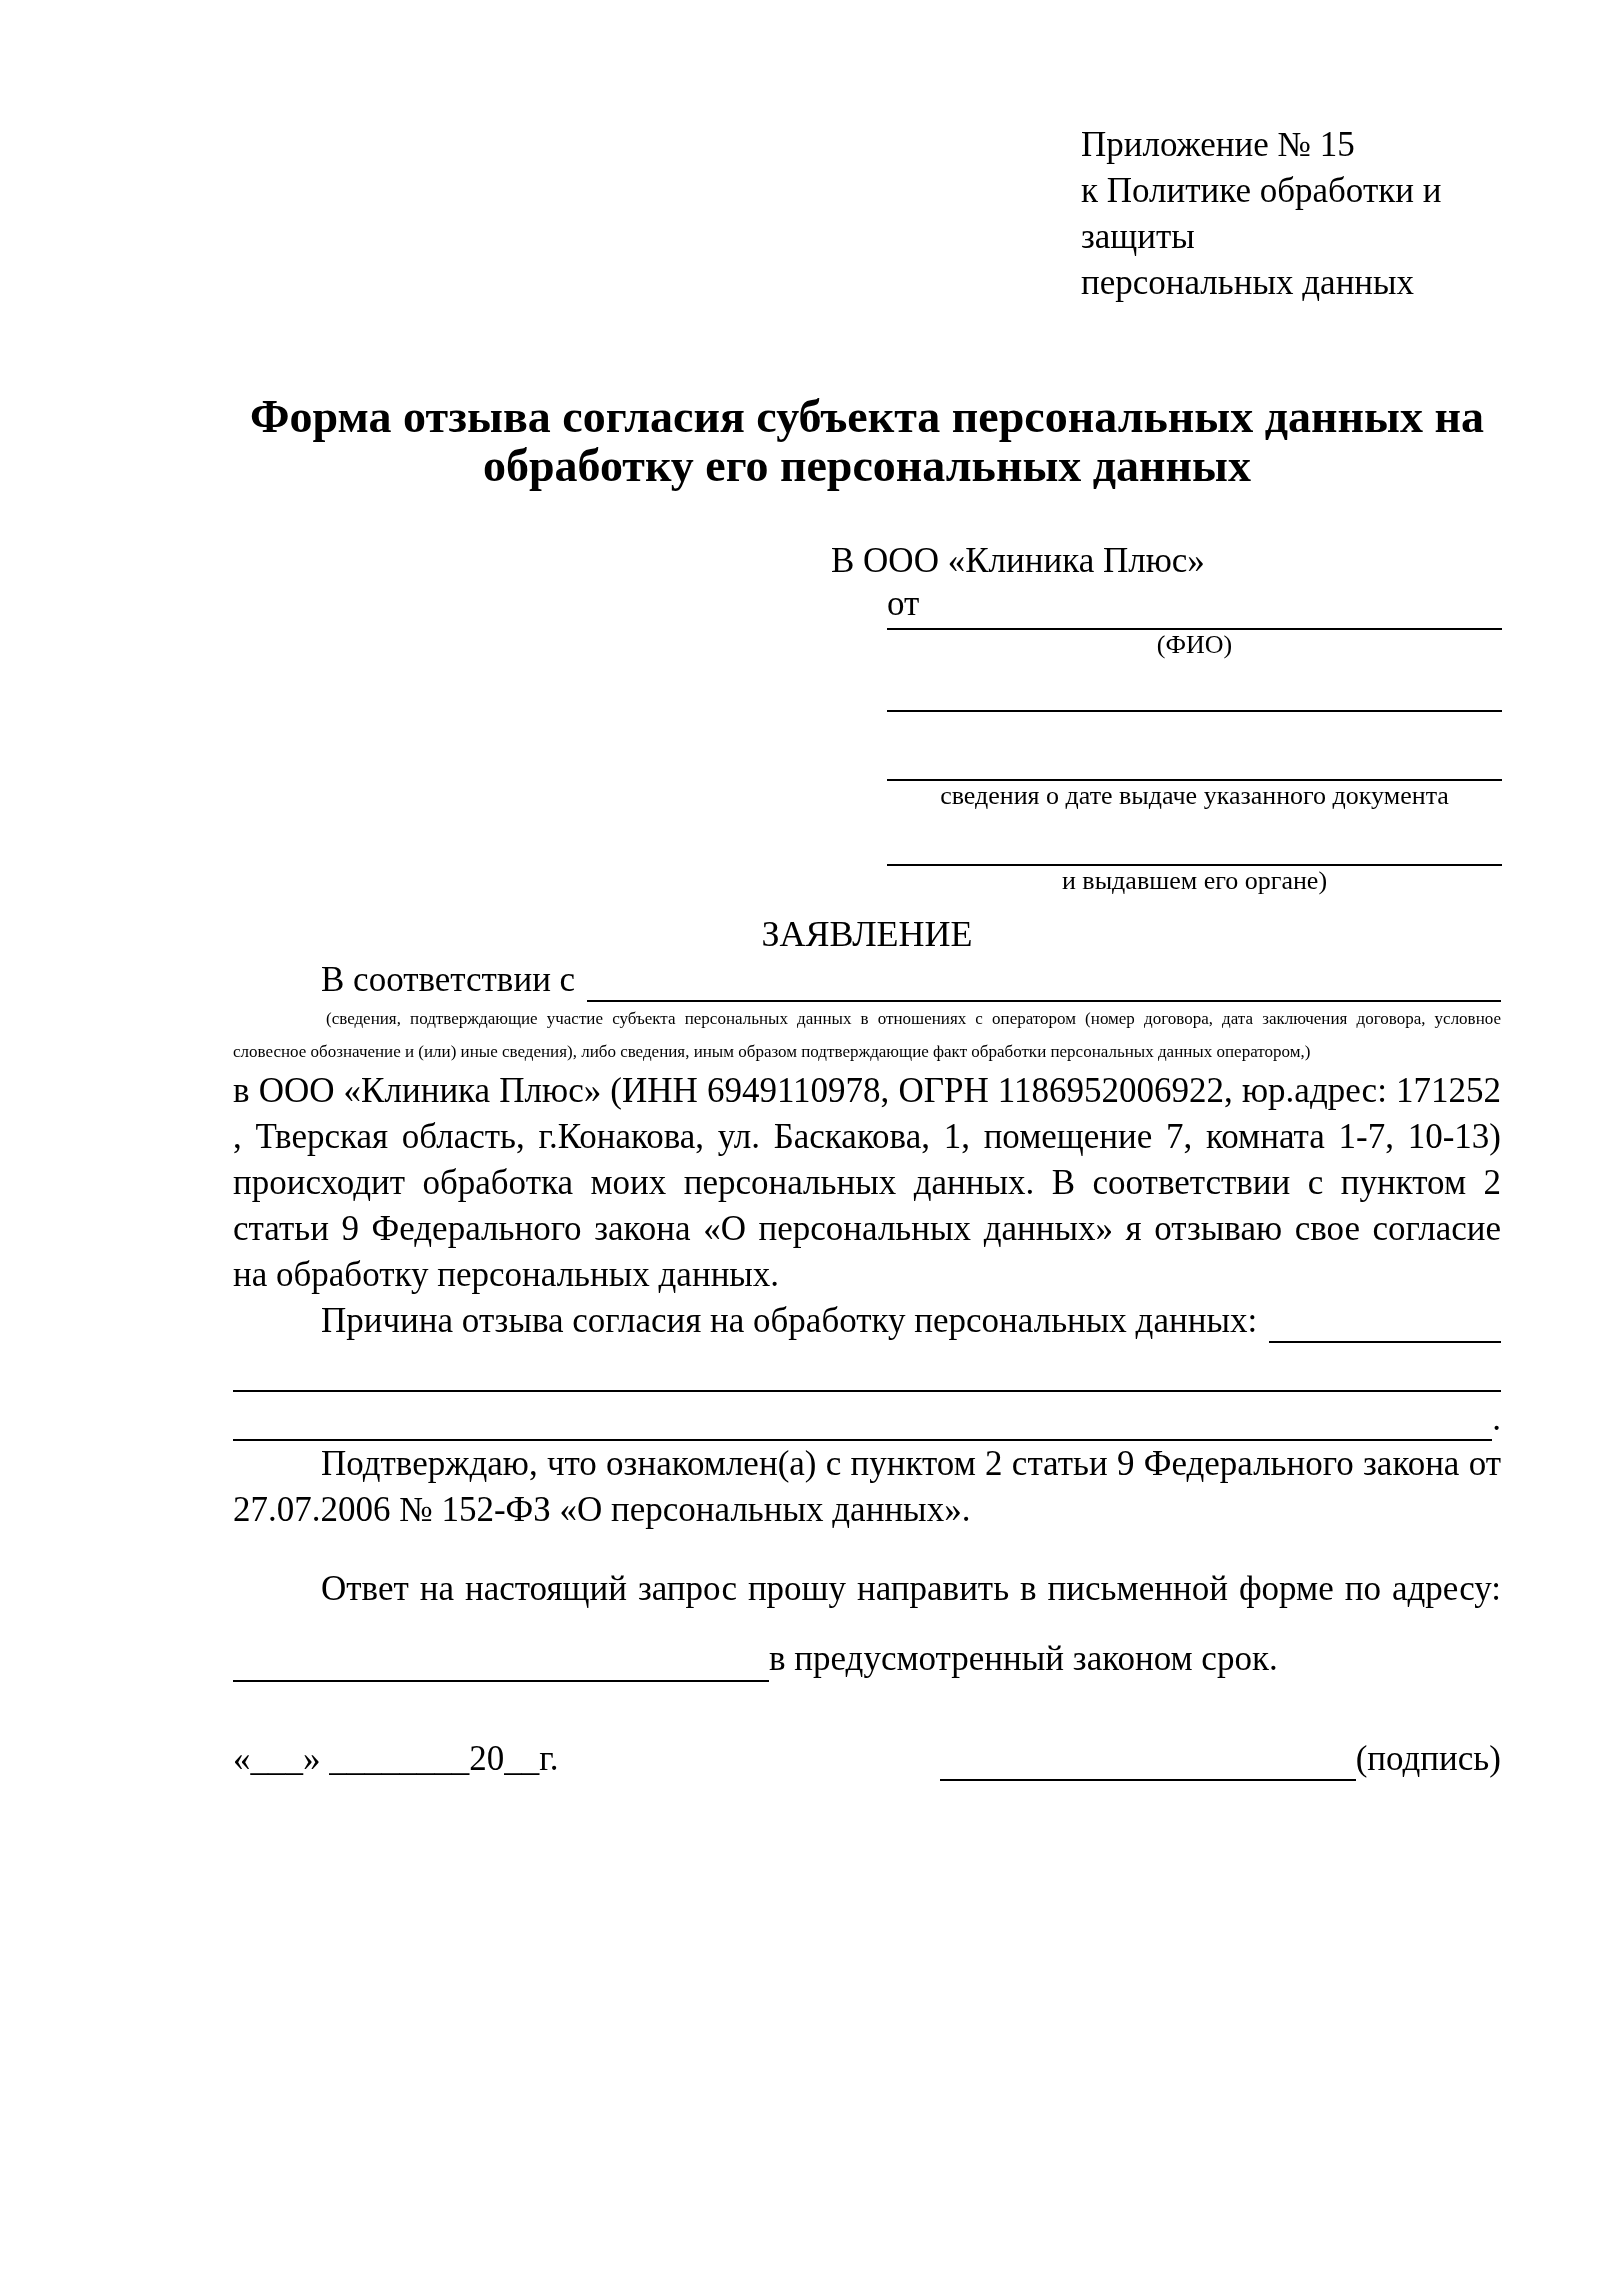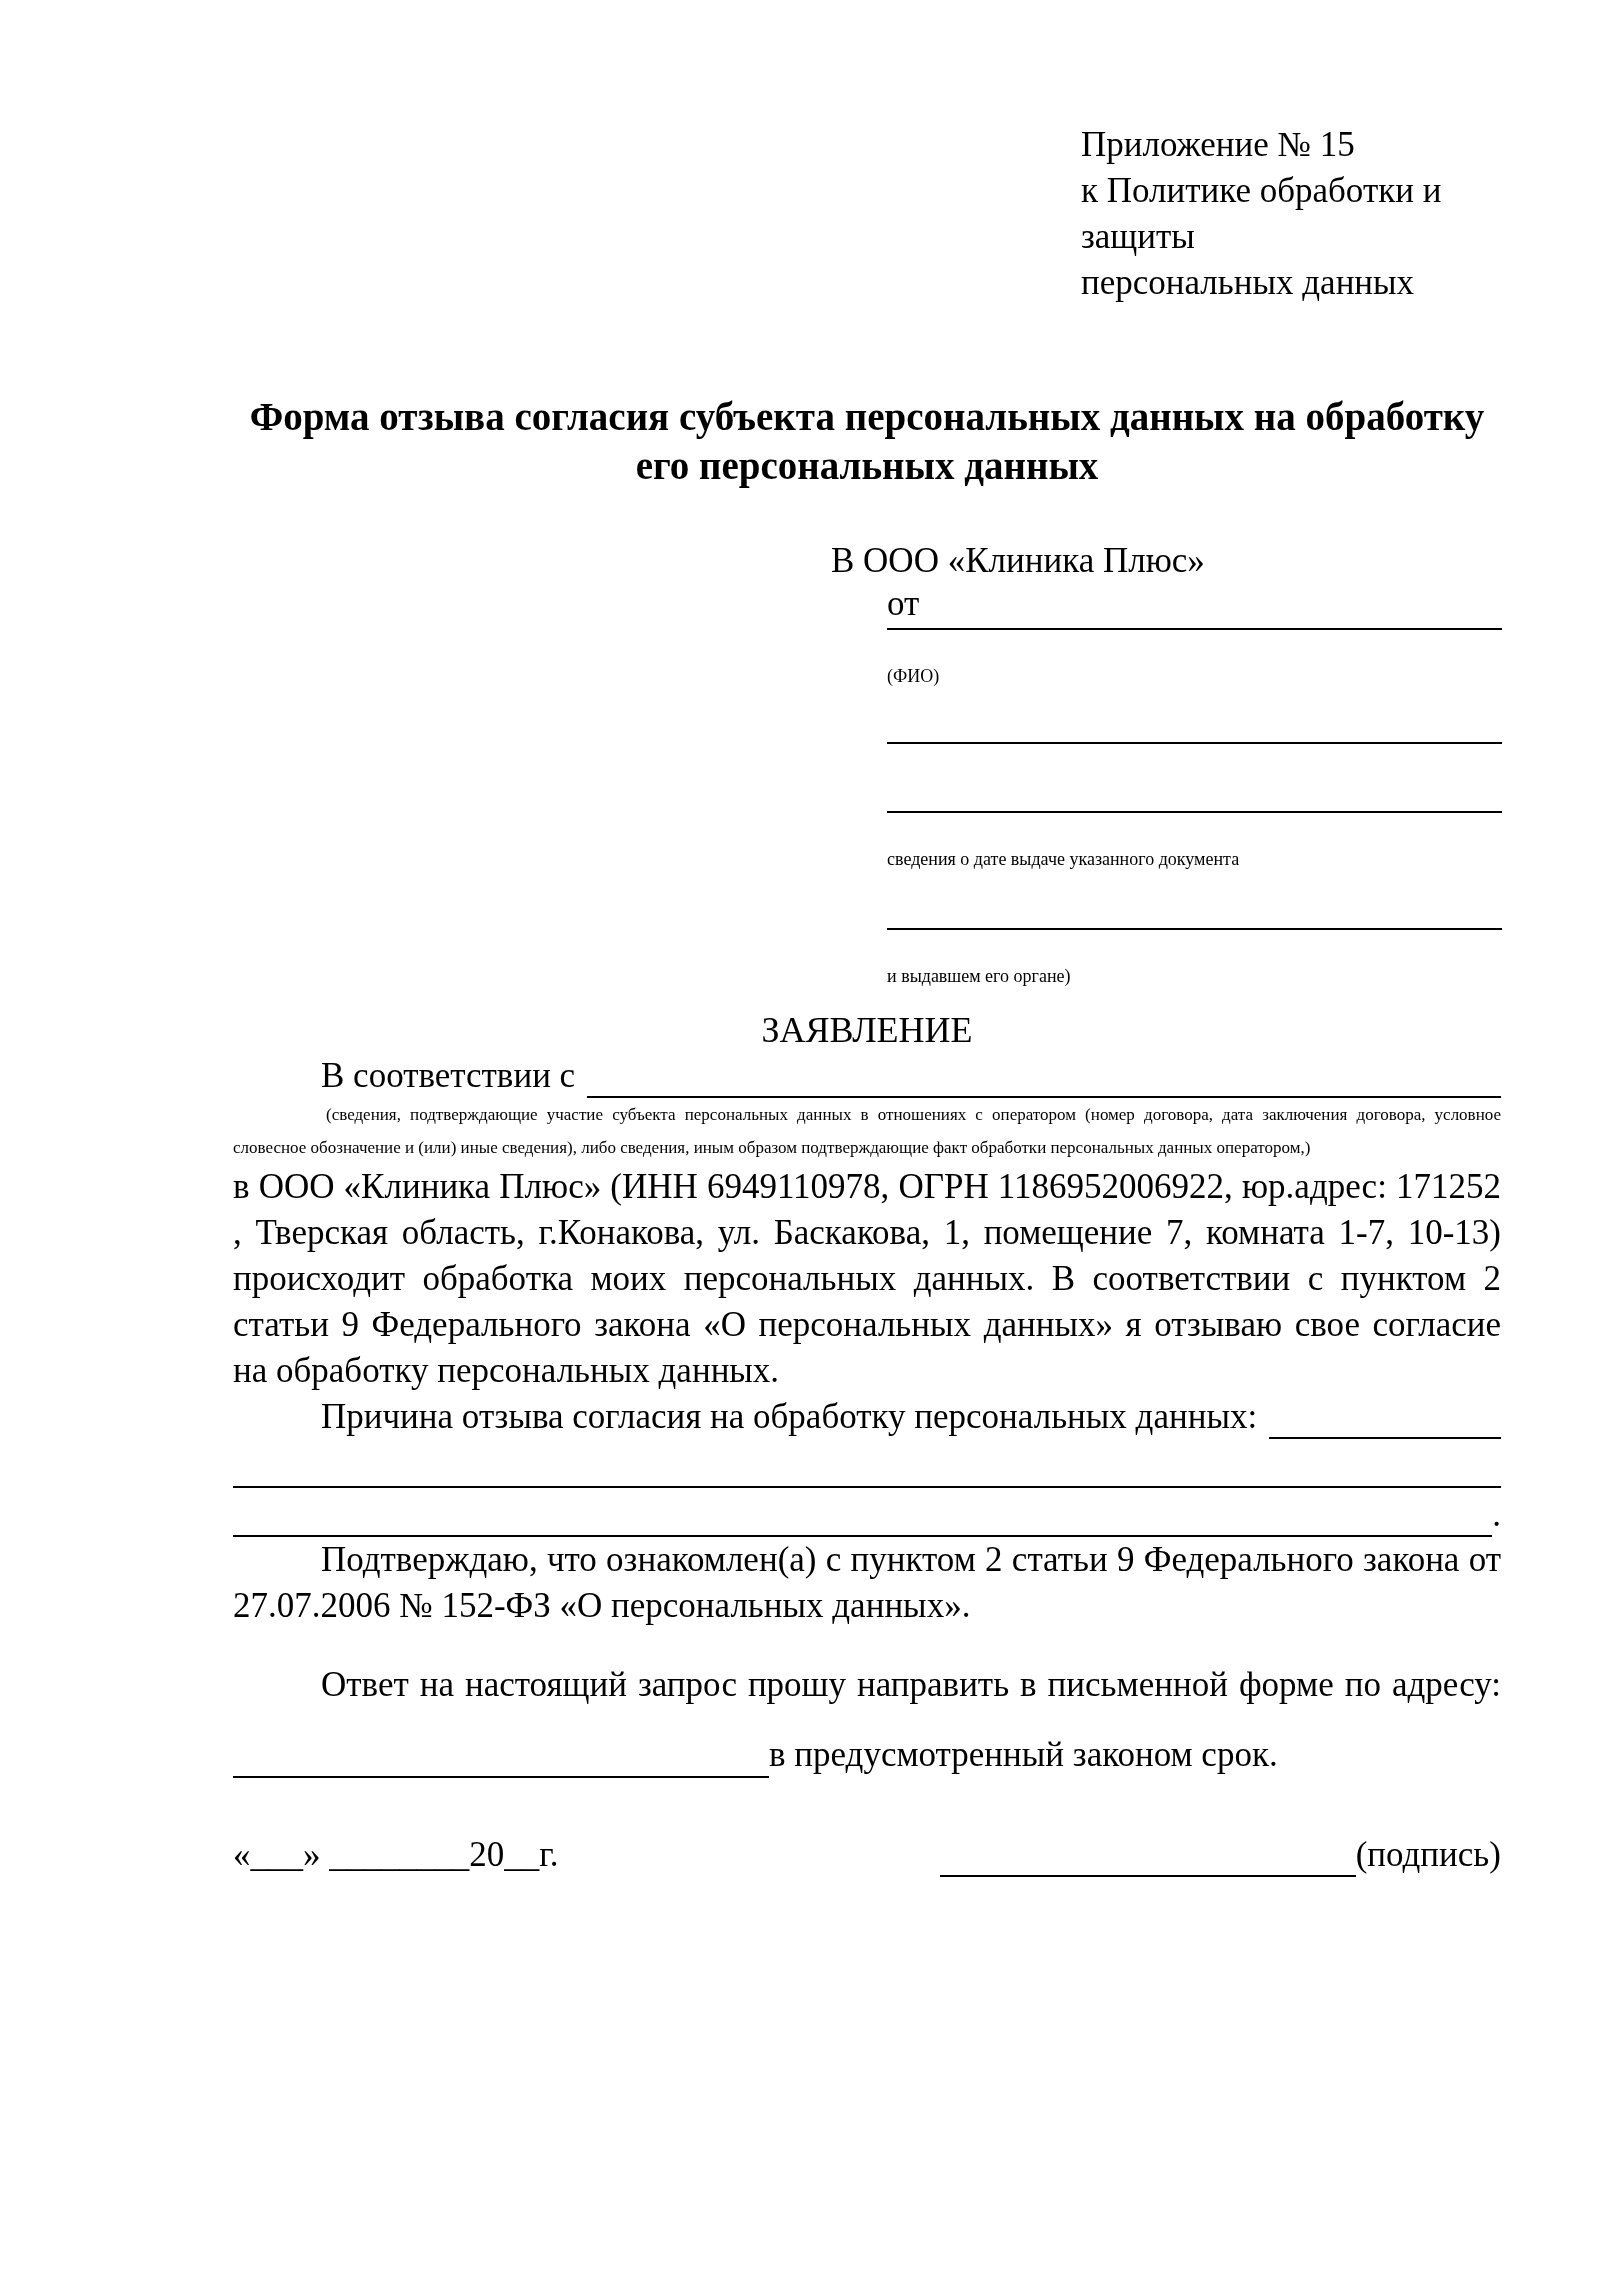--- a/index.html
+++ b/index.html
@@ -23,44 +23,44 @@
   .doc-header{
     margin-top:122px;
     margin-left:848px;
     line-height:46px;
   }
   
   .page-title{
     margin-top:86px;
     text-align:center;
     font-weight:bold;
-    font-size:39px;
+    font-size:46px;
     line-height:49px;
   }
   
   .addressee{
     margin-top:49px;
     margin-left:598px;
     width:670px;
   }
   .addressee .org{line-height:43px;}
   .addressee .from{line-height:43px;margin-left:56px;}
   .a-blank{
     margin-left:56px;
     width:615px;
     height:0;
     border-top:2.9px solid #000;
     margin-top:2.9px;
   }
   .a-caption{
     margin-left:56px;
     width:615px;
-    font-size:18px;
+    text-align:center;
+    font-size:26px;
     line-height:29px;
-    margin-top:32px;
   }
   .gap-1{margin-top:51px;}
   .gap-2{margin-top:67px;}
   .gap-3{margin-top:54px;}
   .statement-heading{
     margin-top:17.6px;
     text-align:center;
     font-size:36px;
     line-height:45px;
   }

